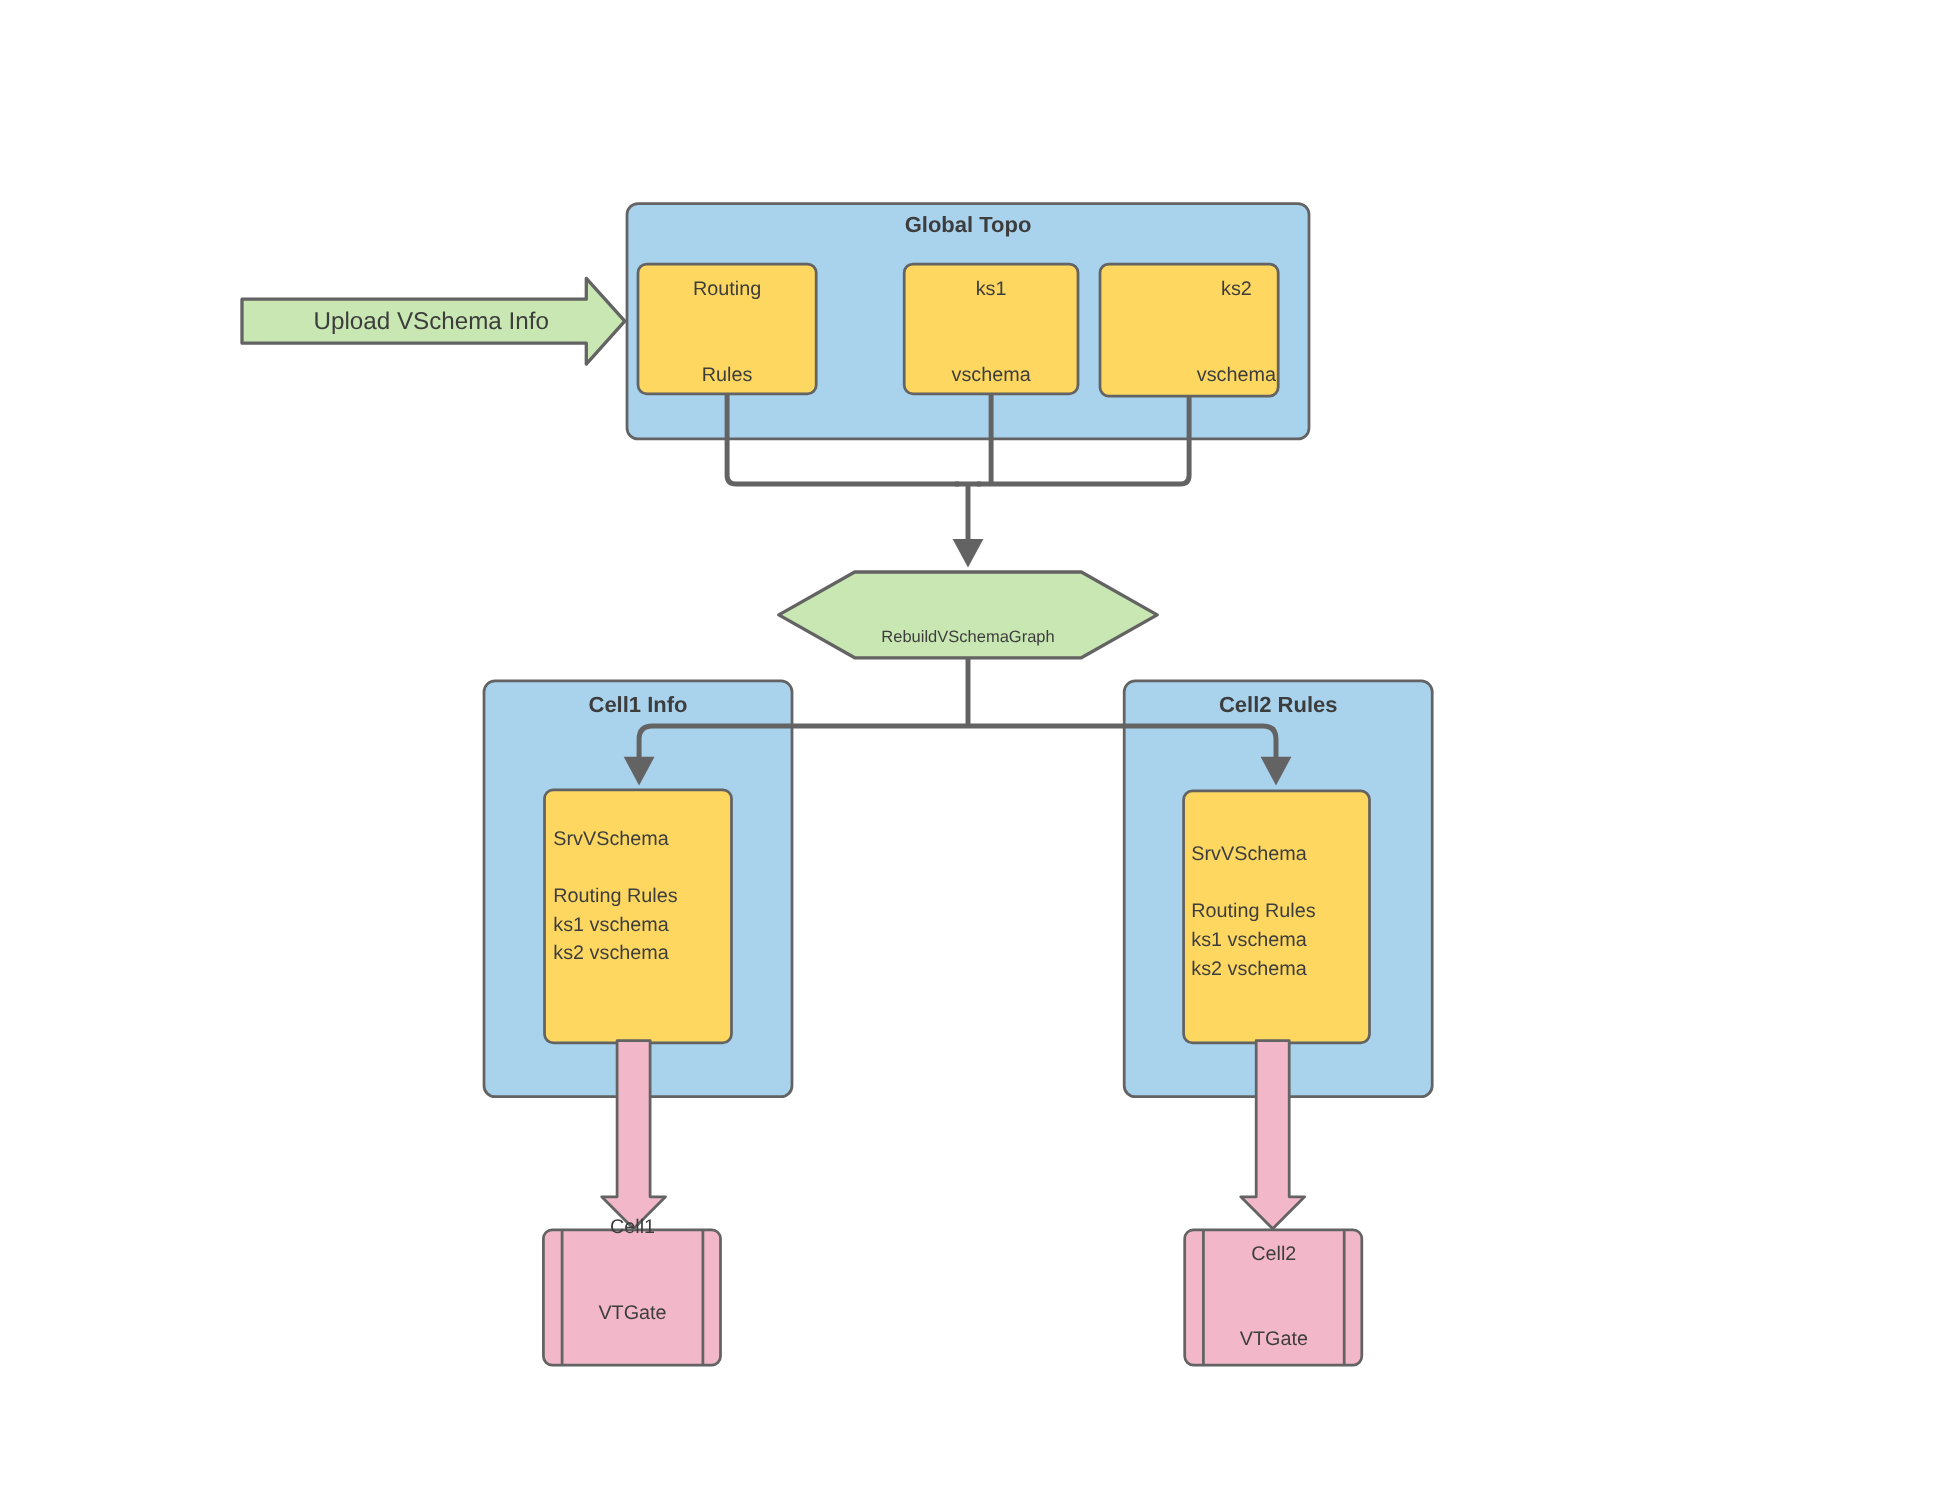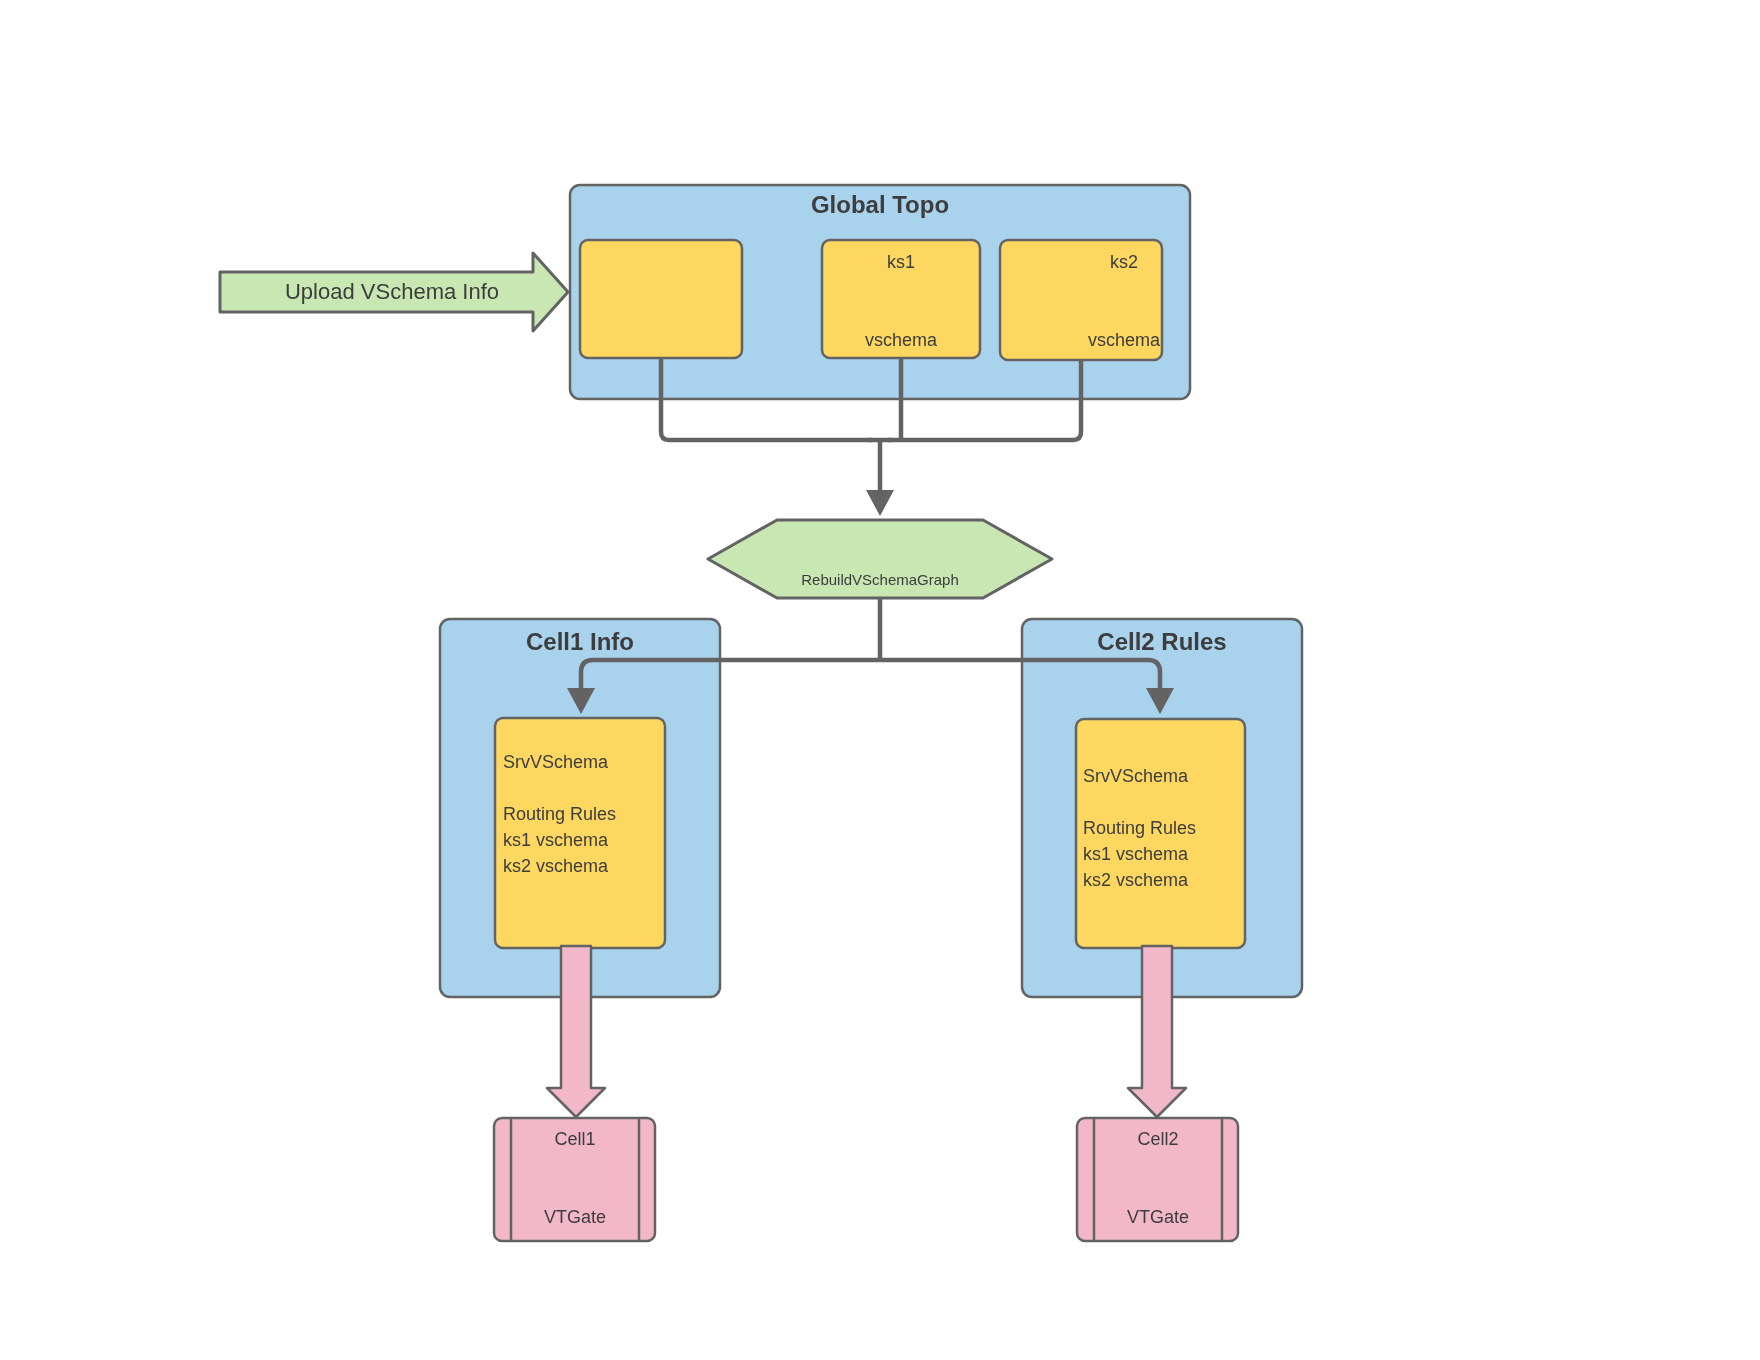--- a/index.html
+++ b/index.html
@@ -7,21 +7,21 @@
     --c-line:#636363; --c-text:#3d3d3d;
   }
   html,body{margin:0;padding:0;background:#ffffff;}
   .canvas{
     position:relative; width:1760px; height:1360px; background:#ffffff;
     font-family:"Liberation Sans", sans-serif; color:var(--c-text); overflow:hidden;
   }
   .canvas svg{position:absolute; left:0; top:0; pointer-events:none;}
   .label{position:absolute; white-space:pre;}
   .center{transform:translate(-50%,-50%); text-align:center;}
-  .title{font-weight:bold; font-size:24px;}
+  .title{font-weight:bold; font-size:20px;}
   .body-text{font-size:18px; line-height:26px;}
   .srv-block{position:absolute; font-size:18px; line-height:26px; text-align:left;}
   .srv-block .gap{height:26px;}
 </style>
 </head>
 <body>
 
 <div class="canvas">
 
   <svg width="1760" height="1360" viewBox="0 0 1760 1360">
@@ -58,20 +58,24 @@
     <rect x="494" y="1118" width="161" height="123" rx="8" fill="var(--c-pink)" stroke="var(--c-line)" stroke-width="2.5"></rect>
     <path d="M511,1118 L511,1241 M639,1118 L639,1241" stroke="var(--c-line)" stroke-width="2.5"></path>
     <rect x="1077" y="1118" width="161" height="123" rx="8" fill="var(--c-pink)" stroke="var(--c-line)" stroke-width="2.5"></rect>
     <path d="M1094,1118 L1094,1241 M1222,1118 L1222,1241" stroke="var(--c-line)" stroke-width="2.5"></path>
   </svg>
 
   <div class="label center body-text" style="left:392px; top:292px; font-size:22px;">Upload VSchema Info</div>
 
   <div class="label center title" style="left:880px; top:205px;">Global Topo</div>
 
+  <div class="label center body-text" style="left:661px; top:301px;">
+    <div>Routing</div>
+    <div>Rules</div>
+  </div>
   <div class="label center body-text" style="left:901px; top:301px;">
     <div>ks1</div>
     <div>vschema</div>
   </div>
   <div class="label center body-text" style="left:1081px; top:301px;margin-left:43px;">
     <div>ks2</div>
     <div>vschema</div>
   </div>
 
   <div class="label center body-text" style="left:880px; top:580px; font-size:15px;">RebuildVSchemaGraph</div>
@@ -87,21 +91,21 @@
     <div>ks2 vschema</div>
   </div>
   <div class="srv-block" style="left:1083px; top:763px;">
     <div>SrvVSchema</div>
     <div class="gap"></div>
     <div>Routing Rules</div>
     <div>ks1 vschema</div>
     <div>ks2 vschema</div>
   </div>
 
-  <div class="label center body-text" style="left:575px; top:1178px;">
+  <div class="label center body-text" style="left:575px; top:1154px;">
     <div>Cell1</div>
     <div>VTGate</div>
   </div>
   <div class="label center body-text" style="left:1158px; top:1178px;">
     <div>Cell2</div>
     <div>VTGate</div>
   </div>
 
 </div>
 

